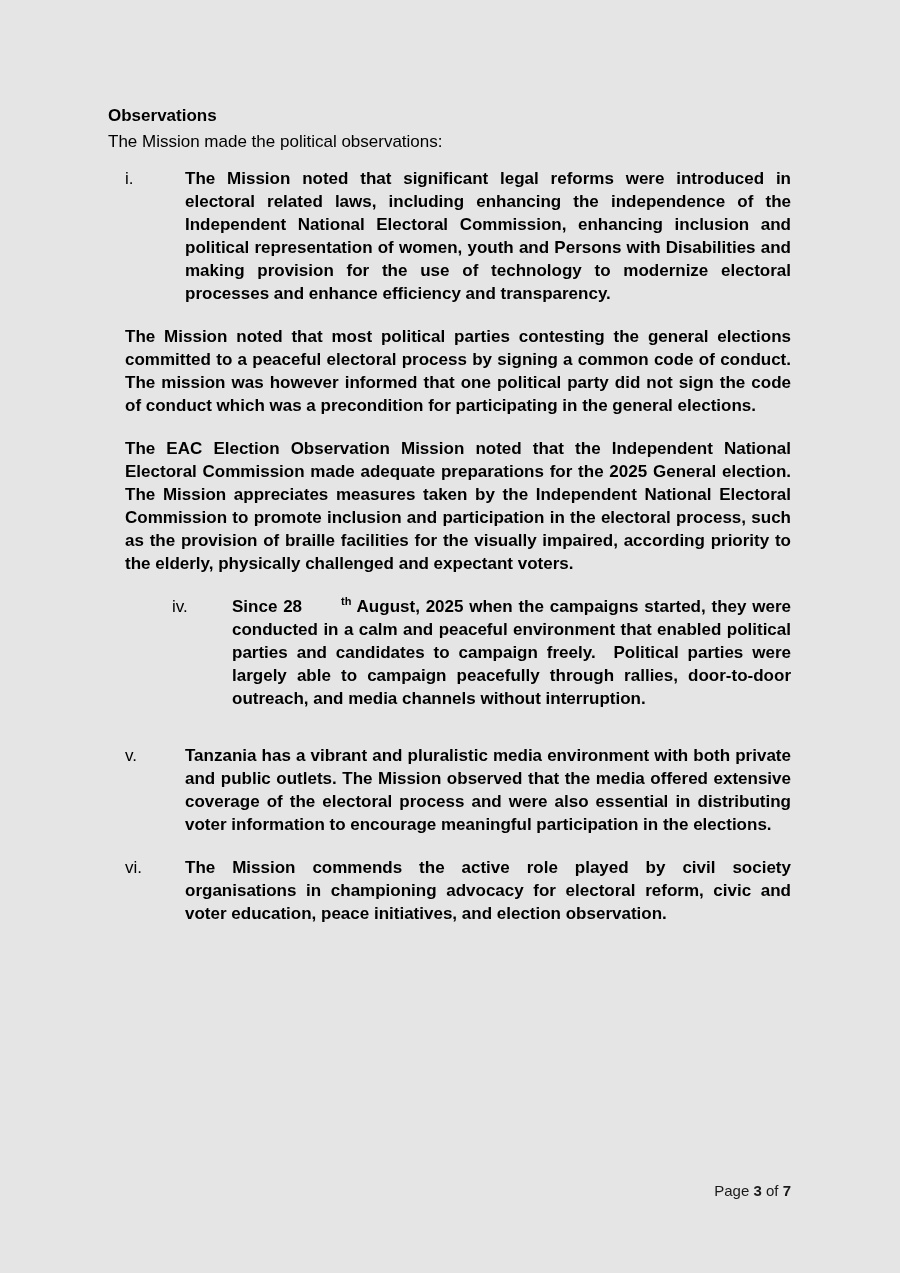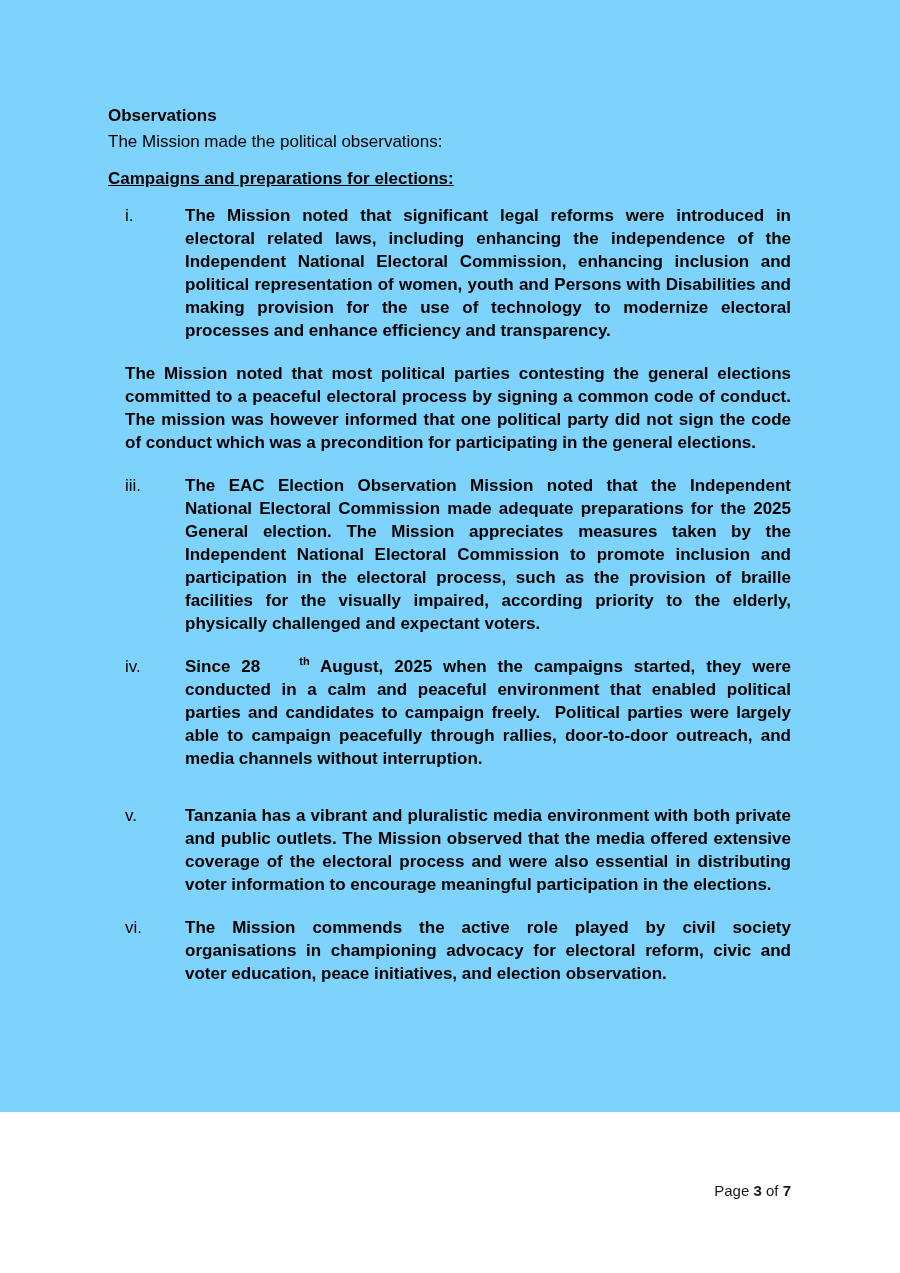--- a/index.html
+++ b/index.html
@@ -12,22 +12,22 @@
     height: 1273px;
     font-family: "Liberation Sans", sans-serif;
     color: #000000;
     position: relative;
     overflow: hidden;
   }
   .page {
     position: absolute;
     left: 0; top: 0;
     width: 900px;
-    height: 1112px;
-    background: #7dd3fc;
+    height: 1273px;
+    background: #e5e5e5;
   }
   .content {
     position: absolute;
     left: 108px;
     top: 104px;
     width: 683px;
     font-size: 17px;
     line-height: 23px;
   }
   .doc-heading {
@@ -51,20 +51,21 @@
     list-style: none;
     margin: 0;
     padding: 0 0 0 17px;
   }
   .obs-item {
     display: flex;
     margin: 0 0 20px 0;
   }
   .obs-item:nth-child(4) {
     margin-bottom: 34px;
+    margin-left: 47px;
   }
   .obs-item:last-child {
     margin-bottom: 12px;
     justify-content: space-between;
   }
   .marker {
     flex: 0 0 60px;
     width: 60px;
     text-align: left;
   }
@@ -89,31 +90,29 @@
   }
   .footer b { font-weight: bold; }
 </style>
 </head>
 <body>
 
 <div class="page">
   <div class="content">
     <h1 class="doc-heading">Observations</h1>
     <p class="intro">The Mission made the political observations:</p>
-    <h2 class="section-title">Campaigns and preparations for elections:</h2>
     <ol class="obs-list" id="obs-list">
         <li class="obs-item">
           <span class="marker">i.</span>
           <span class="obs-text"><span>The Mission noted that significant legal reforms were introduced in electoral related laws, including enhancing the independence of the Independent National Electoral Commission, enhancing inclusion and political representation of women, youth and Persons with Disabilities and making provision for the use of technology to modernize electoral processes and enhance efficiency and transparency.</span></span>
         </li>
         <li class="obs-item">
           <span class="obs-text"><span>The Mission noted that most political parties contesting the general elections committed to a peaceful electoral process by signing a common code of conduct. The mission was however informed that one political party did not sign the code of conduct which was a precondition for participating in the general elections.</span></span>
         </li>
         <li class="obs-item">
-          <span class="marker">iii.</span>
           <span class="obs-text"><span>The EAC Election Observation Mission noted that the Independent National Electoral Commission made adequate preparations for the 2025 General election. The Mission appreciates measures taken by the Independent National Electoral Commission to promote inclusion and participation in the electoral process, such as the provision of braille facilities for the visually impaired, according priority to the elderly, physically challenged and expectant voters.</span></span>
         </li>
         <li class="obs-item">
           <span class="marker">iv.</span>
           <span class="obs-text"><span>Since 28</span><sup>th</sup><span> August, 2025 when the campaigns started, they were conducted in a calm and peaceful environment that enabled political parties and candidates to campaign freely.&nbsp; Political parties were largely able to campaign peacefully through rallies, door-to-door outreach, and media channels without interruption.</span></span>
         </li>
         <li class="obs-item">
           <span class="marker">v.</span>
           <span class="obs-text"><span>Tanzania has a vibrant and pluralistic media environment with both private and public outlets. The Mission observed that the media offered extensive coverage of the electoral process and were also essential in distributing voter information to encourage meaningful participation in the elections.</span></span>
         </li>

